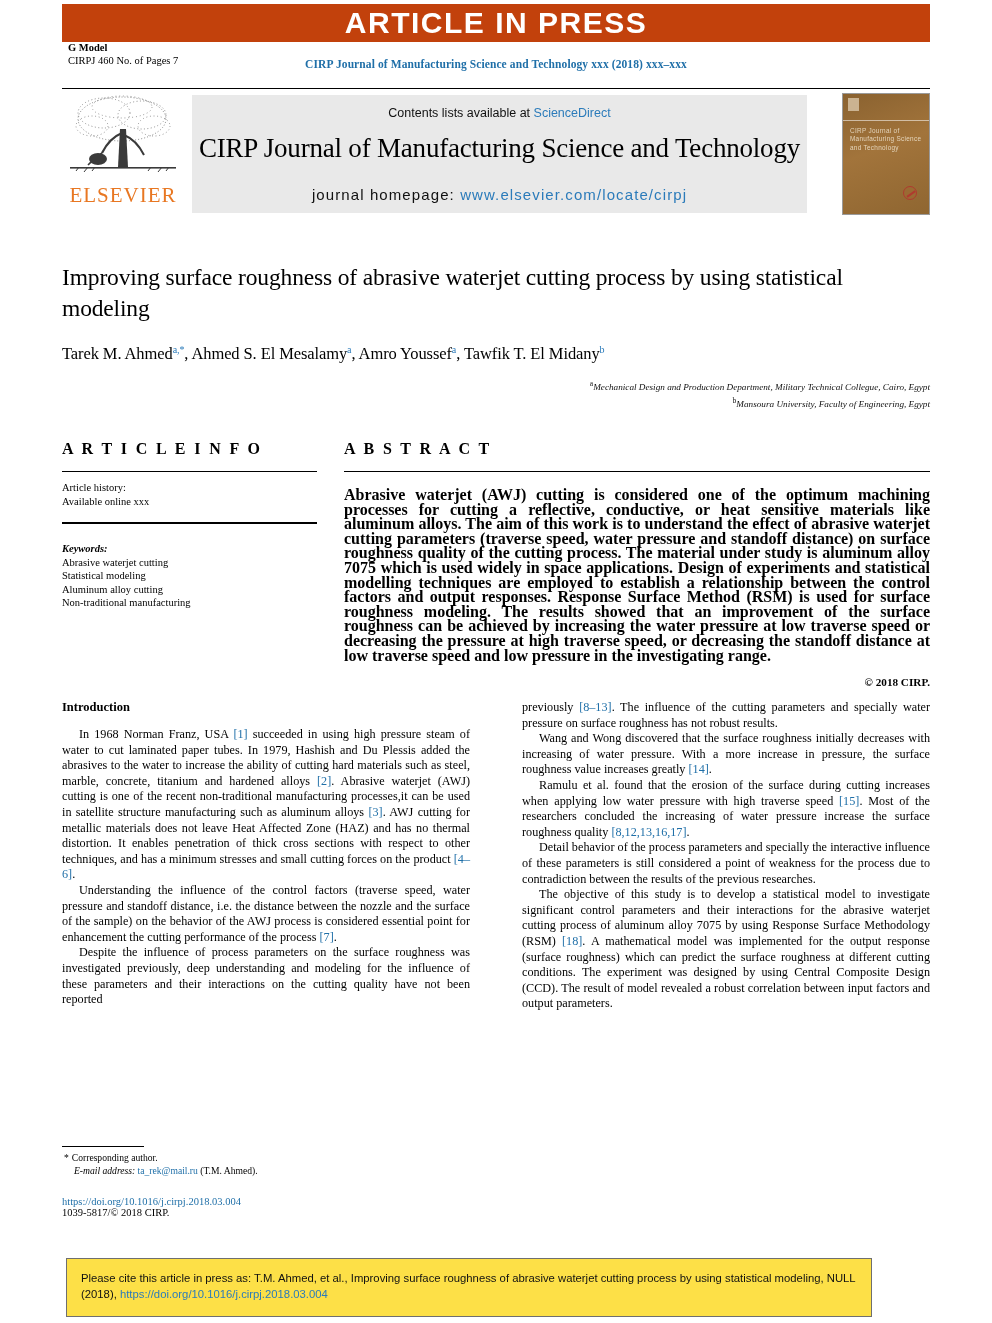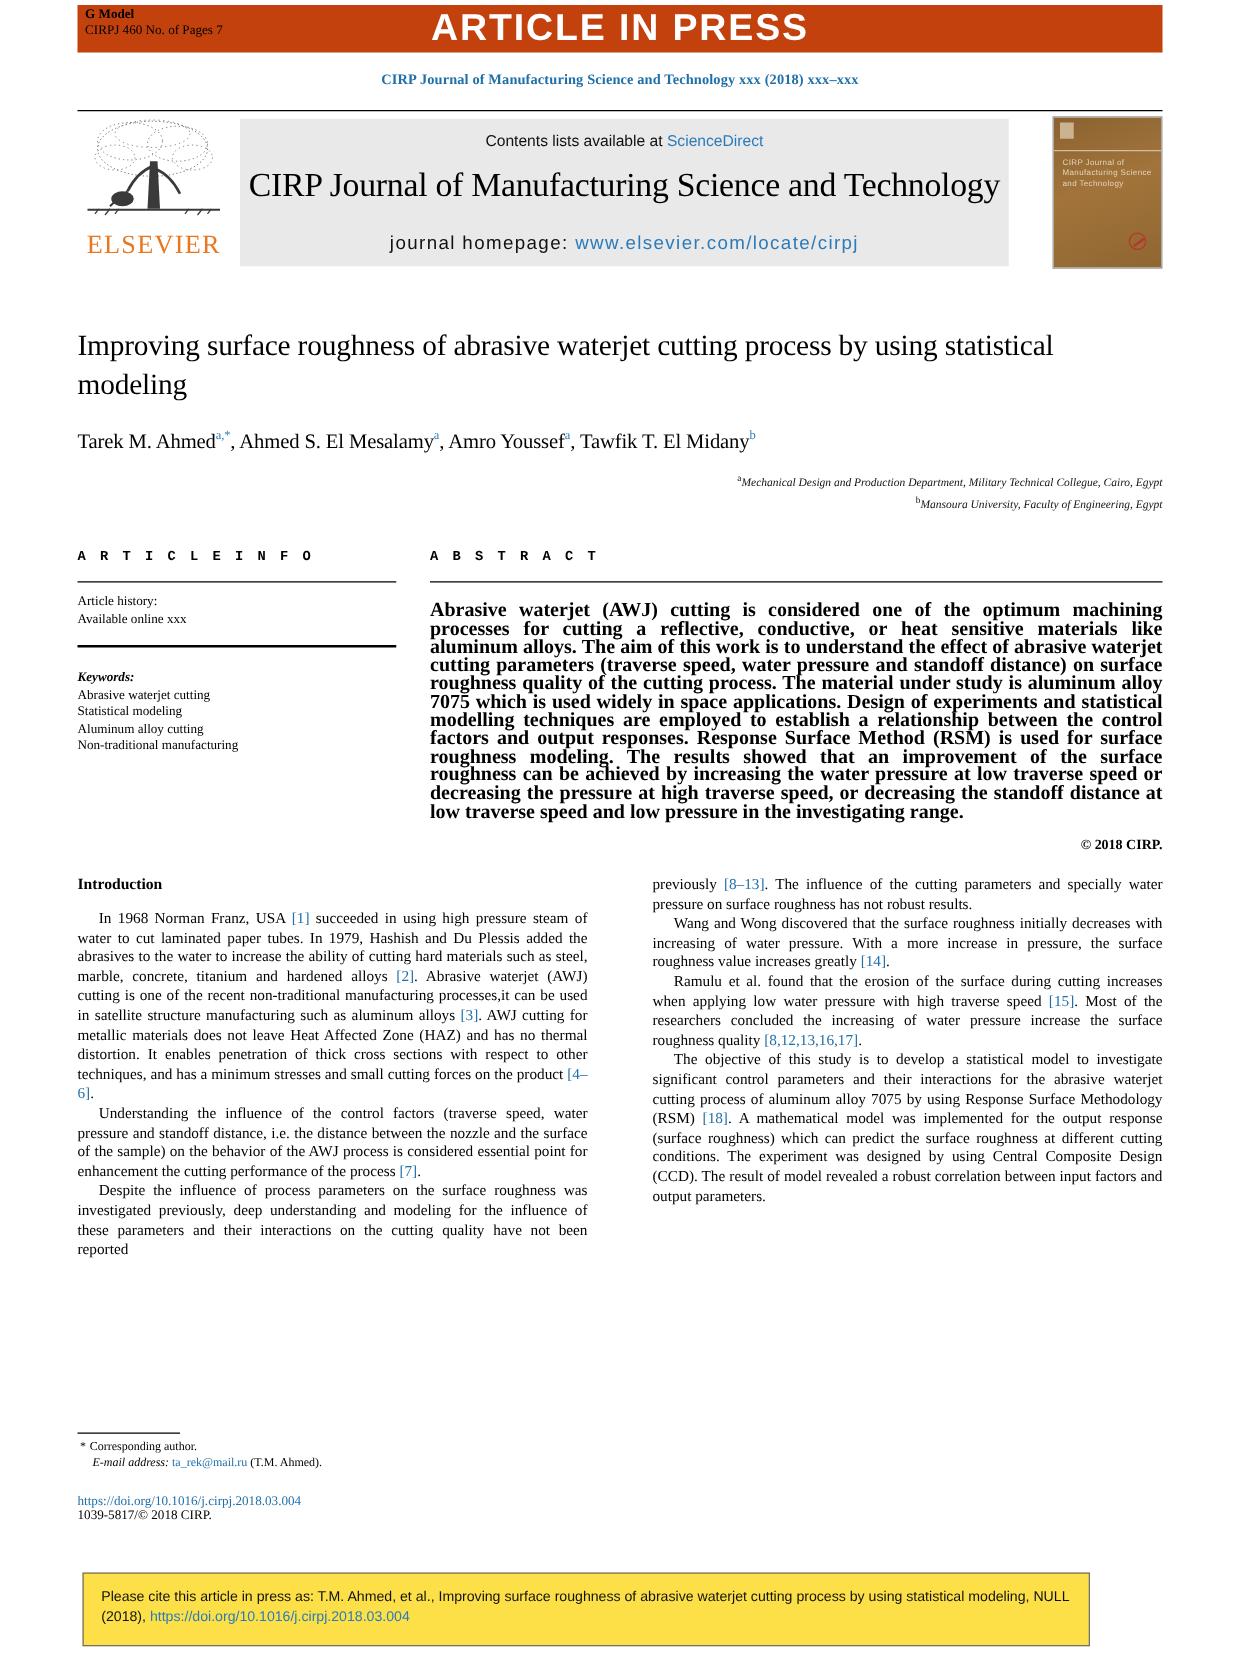--- a/index.html
+++ b/index.html
@@ -33,21 +33,21 @@
     line-height: 38px;
     color: #ffffff;
   }
   .gmodel {
     position: absolute;
     left: 68px; top: 6px;
     font-size: 10.5px;
     line-height: 12.5px;
     color: #000;
   }
-  .gmodel .g1 { font-weight: bold; }
+  .gmodel .g1 { font-weight: bold; margin-top: 36px; }
 
   
   .runhead {
     position: absolute;
     left: 0; top: 58px;
     width: 992px;
     text-align: center;
     font-size: 11.5px;
     font-weight: bold;
     color: #1f6fa8;
@@ -165,22 +165,22 @@
     color: #111;
     text-align: right;
   }
   .affil sup { font-style: normal; font-size: 7.5px; }
 
   
   .info-abs { position: absolute; left: 62px; top: 440px; width: 868px; }
   .col-info { position: absolute; left: 0; top: 0; width: 255px; }
   .col-abs  { position: absolute; left: 282px; top: 0; width: 586px; }
   .sec-head {
-    font-family: Liberation Mono, monospace;
-    font-size: 11px;
+    font-family: Liberation Serif, serif;
+    font-size: 16px;
     font-weight: bold;
     letter-spacing: 2.4px;
   }
   .rule-thin { border-top: 1px solid #000; margin-top: 13px; }
   .rule-thick { border-top: 2.5px solid #000; }
   .art-hist { font-size: 10.5px; line-height: 13.5px; padding: 9px 0 14px 0; }
   .kw { font-size: 10.5px; line-height: 13.5px; padding-top: 18px; }
   .kw .kw-h { font-style: italic; font-weight: bold; }
   .abs-body {
     font-size: 16px;
@@ -348,20 +348,21 @@
     <h2 class="body-head">Introduction</h2>
     <p class="body-p">In 1968 Norman Franz, USA <span class="ref">[1]</span> succeeded in using high pressure steam of water to cut laminated paper tubes. In 1979, Hashish and Du Plessis added the abrasives to the water to increase the ability of cutting hard materials such as steel, marble, concrete, titanium and hardened alloys <span class="ref">[2]</span>. Abrasive waterjet (AWJ) cutting is one of the recent non-traditional manufacturing processes,it can be used in satellite structure manufacturing such as aluminum alloys <span class="ref">[3]</span>. AWJ cutting for metallic materials does not leave Heat Affected Zone (HAZ) and has no thermal distortion. It enables penetration of thick cross sections with respect to other techniques, and has a minimum stresses and small cutting forces on the product <span class="ref">[4–6]</span>.</p>
     <p class="body-p">Understanding the influence of the control factors (traverse speed, water pressure and standoff distance, i.e. the distance between the nozzle and the surface of the sample) on the behavior of the AWJ process is considered essential point for enhancement the cutting performance of the process <span class="ref">[7]</span>.</p>
     <p class="body-p">Despite the influence of process parameters on the surface roughness was investigated previously, deep understanding and modeling for the influence of these parameters and their interactions on the cutting quality have not been reported</p>
   </div>
 
   <div class="col col-right">
     <p class="body-p cont">previously <span class="ref">[8–13]</span>. The influence of the cutting parameters and specially water pressure on surface roughness has not robust results.</p>
     <p class="body-p">Wang and Wong discovered that the surface roughness initially decreases with increasing of water pressure. With a more increase in pressure, the surface roughness value increases greatly <span class="ref">[14]</span>.</p>
     <p class="body-p">Ramulu et al. found that the erosion of the surface during cutting increases when applying low water pressure with high traverse speed <span class="ref">[15]</span>. Most of the researchers concluded the increasing of water pressure increase the surface roughness quality <span class="ref">[8,12,13,16,17]</span>.</p>
+    <p class="body-p">Detail behavior of the process parameters and specially the interactive influence of these parameters is still considered a point of weakness for the process due to contradiction between the results of the previous researches.</p>
     <p class="body-p">The objective of this study is to develop a statistical model to investigate significant control parameters and their interactions for the abrasive waterjet cutting process of aluminum alloy 7075 by using Response Surface Methodology (RSM) <span class="ref">[18]</span>. A mathematical model was implemented for the output response (surface roughness) which can predict the surface roughness at different cutting conditions. The experiment was designed by using Central Composite Design (CCD). The result of model revealed a robust correlation between input factors and output parameters.</p>
   </div>
 </div>
 
 <div class="footnote">
   <div class="fn-rule"></div>
   <div class="fn-line">
     <span class="star">*</span><span>Corresponding author.</span>
   </div>
   <div class="fn-line">

